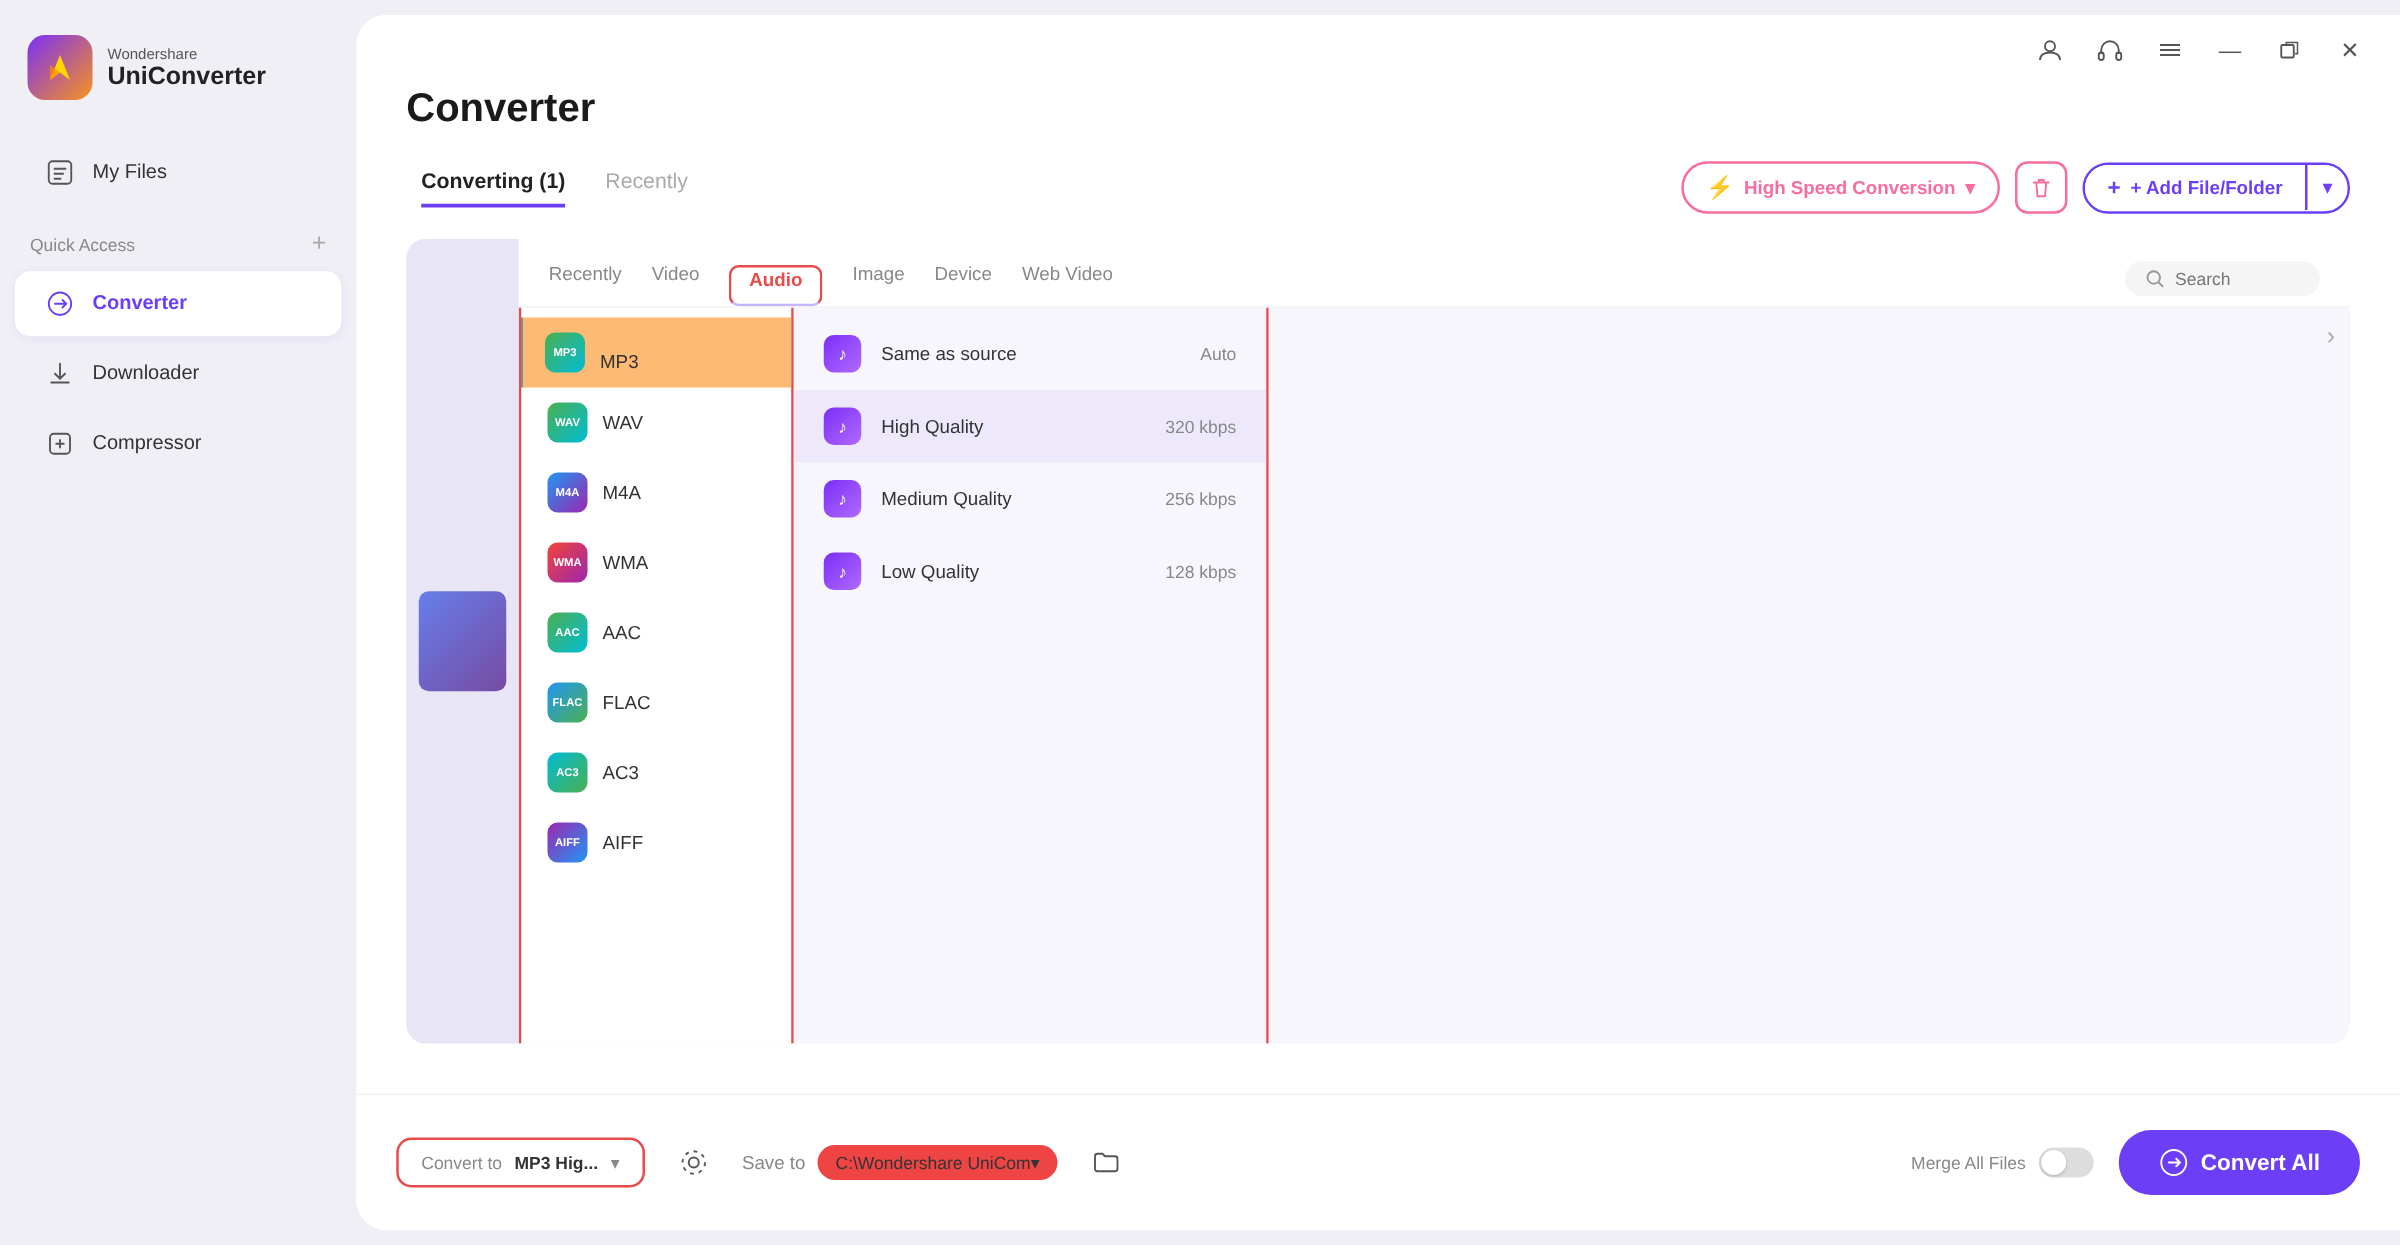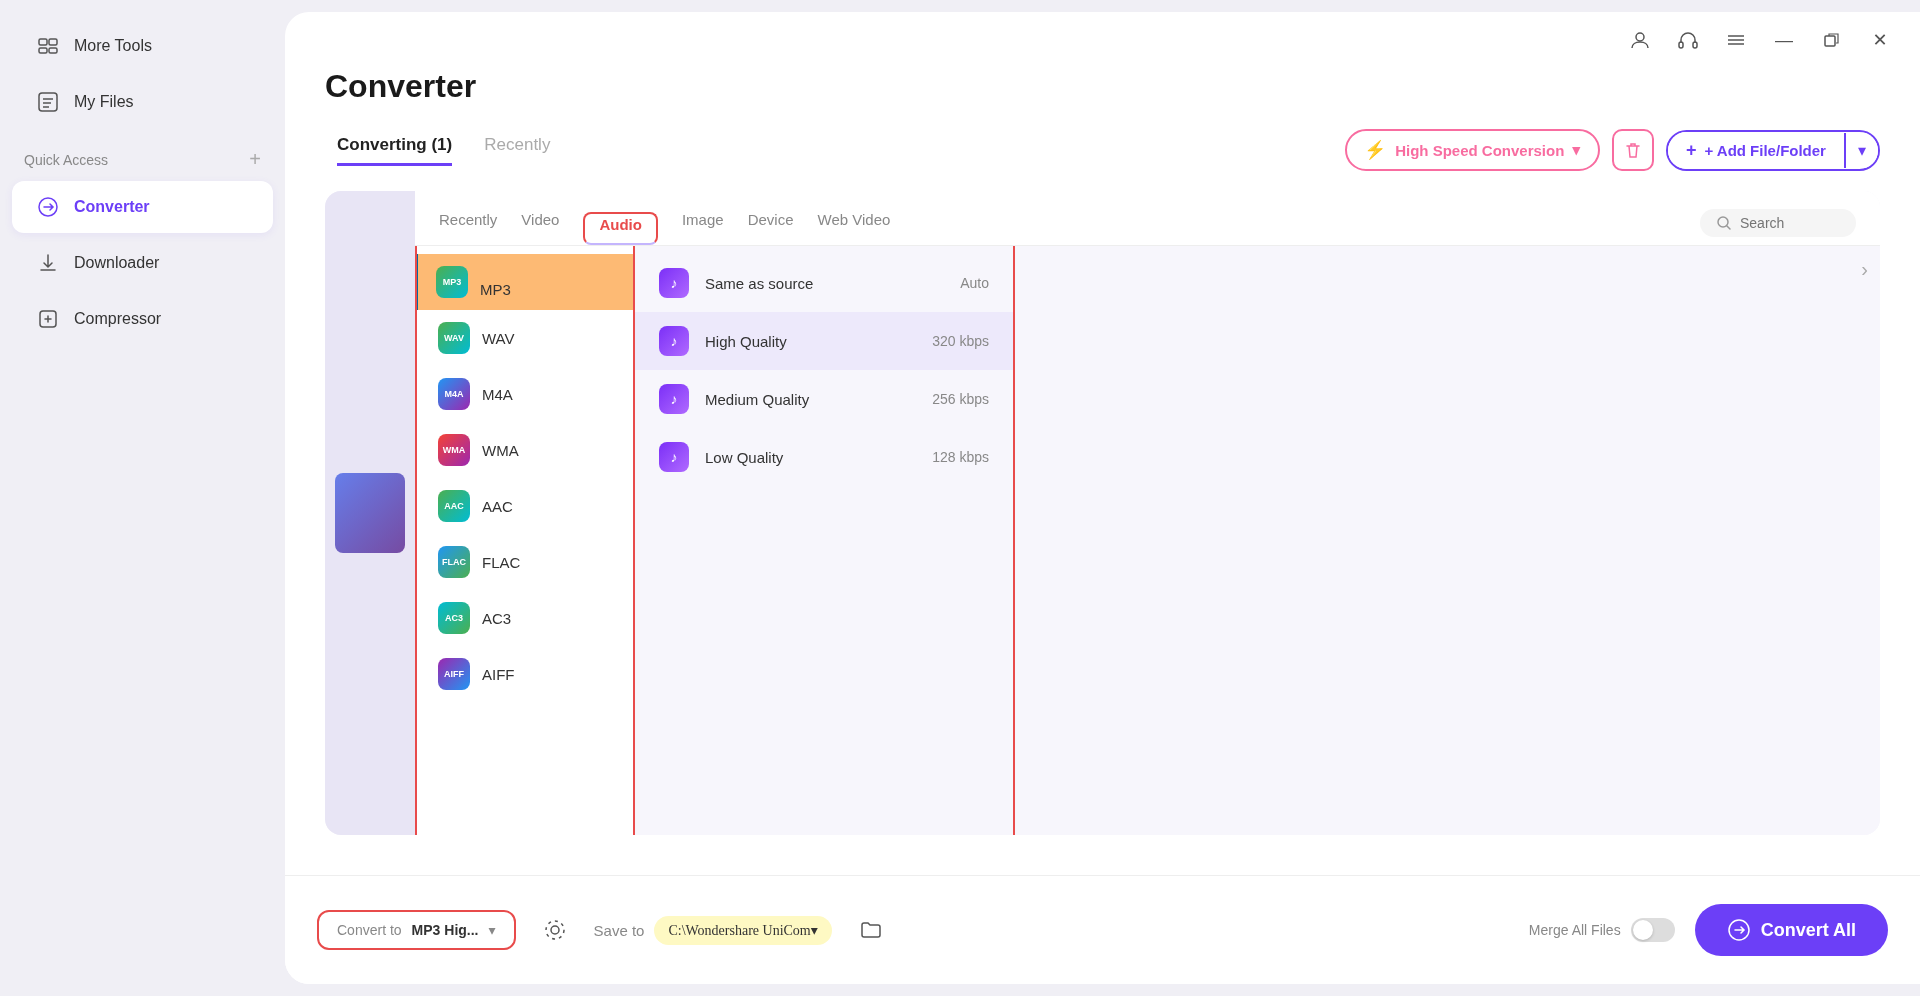--- a/index.html
+++ b/index.html
@@ -315,25 +315,24 @@
     }
 
     .save-to-section {
       display: flex;
       align-items: center;
       gap: 10px;
     }
     .save-to-label { font-size: 15px; color: #888; }
     .save-to-value {
       display: flex; align-items: center; gap: 8px;
-      background: #fef9c3; border-radius: 20px;
+      background: #ef4444; border-radius: 20px;
       padding: 6px 14px;
       font-size: 14px; color: #333;
       cursor: pointer;
-      font-family: Liberation Serif, serif;
     }
 
     .folder-icon-btn {
       width: 38px; height: 38px;
       display: flex; align-items: center; justify-content: center;
       cursor: pointer; color: #555; font-size: 20px;
     }
 
     .merge-section {
       display: flex;
@@ -382,33 +381,34 @@
     .file-thumb {
       width: 70px; height: 80px;
       background: linear-gradient(135deg, #667eea, #764ba2);
       border-radius: 8px;
     }
   </style>
 </head>
 <body>
 
 <div class="sidebar">
-
-
-  <div class="nav-item">
-    <div class="nav-icon">
-      <svg width="22" height="22" viewBox="0 0 22 22" fill="none">
-        <rect x="2" y="4" width="8" height="6" rx="1.5" stroke="#555" stroke-width="1.5" fill="none"></rect>
-        <rect x="12" y="4" width="8" height="6" rx="1.5" stroke="#555" stroke-width="1.5" fill="none"></rect>
-        <rect x="2" y="13" width="8" height="5" rx="1.5" stroke="#555" stroke-width="1.5" fill="none"></rect>
-        <rect x="12" y="13" width="8" height="5" rx="1.5" stroke="#555" stroke-width="1.5" fill="none"></rect>
-      </svg>
-    </div>
-    <span>More Tools</span>
-  </div>
+  <div class="logo-area">
+    <div class="logo-icon">
+      <svg viewBox="0 0 32 32" fill="none">
+        <polygon points="8,26 16,6 24,26 16,20" fill="#FFD700"></polygon>
+        <polygon points="8,26 16,20 8,14" fill="#FF8C00" opacity="0.7"></polygon>
+      </svg>
+    </div>
+    <div class="logo-text">
+      <span class="logo-brand">Wondershare</span>
+      <span class="logo-name">UniConverter</span>
+    </div>
+  </div>
+
+
 
   <div class="nav-item">
     <div class="nav-icon">
       <svg width="22" height="22" viewBox="0 0 22 22" fill="none">
         <rect x="2" y="2" width="18" height="18" rx="3" stroke="#555" stroke-width="1.5" fill="none"></rect>
         <line x1="6" y1="8" x2="16" y2="8" stroke="#555" stroke-width="1.5"></line>
         <line x1="6" y1="12" x2="14" y2="12" stroke="#555" stroke-width="1.5"></line>
         <line x1="6" y1="16" x2="12" y2="16" stroke="#555" stroke-width="1.5"></line>
       </svg>
     </div>

